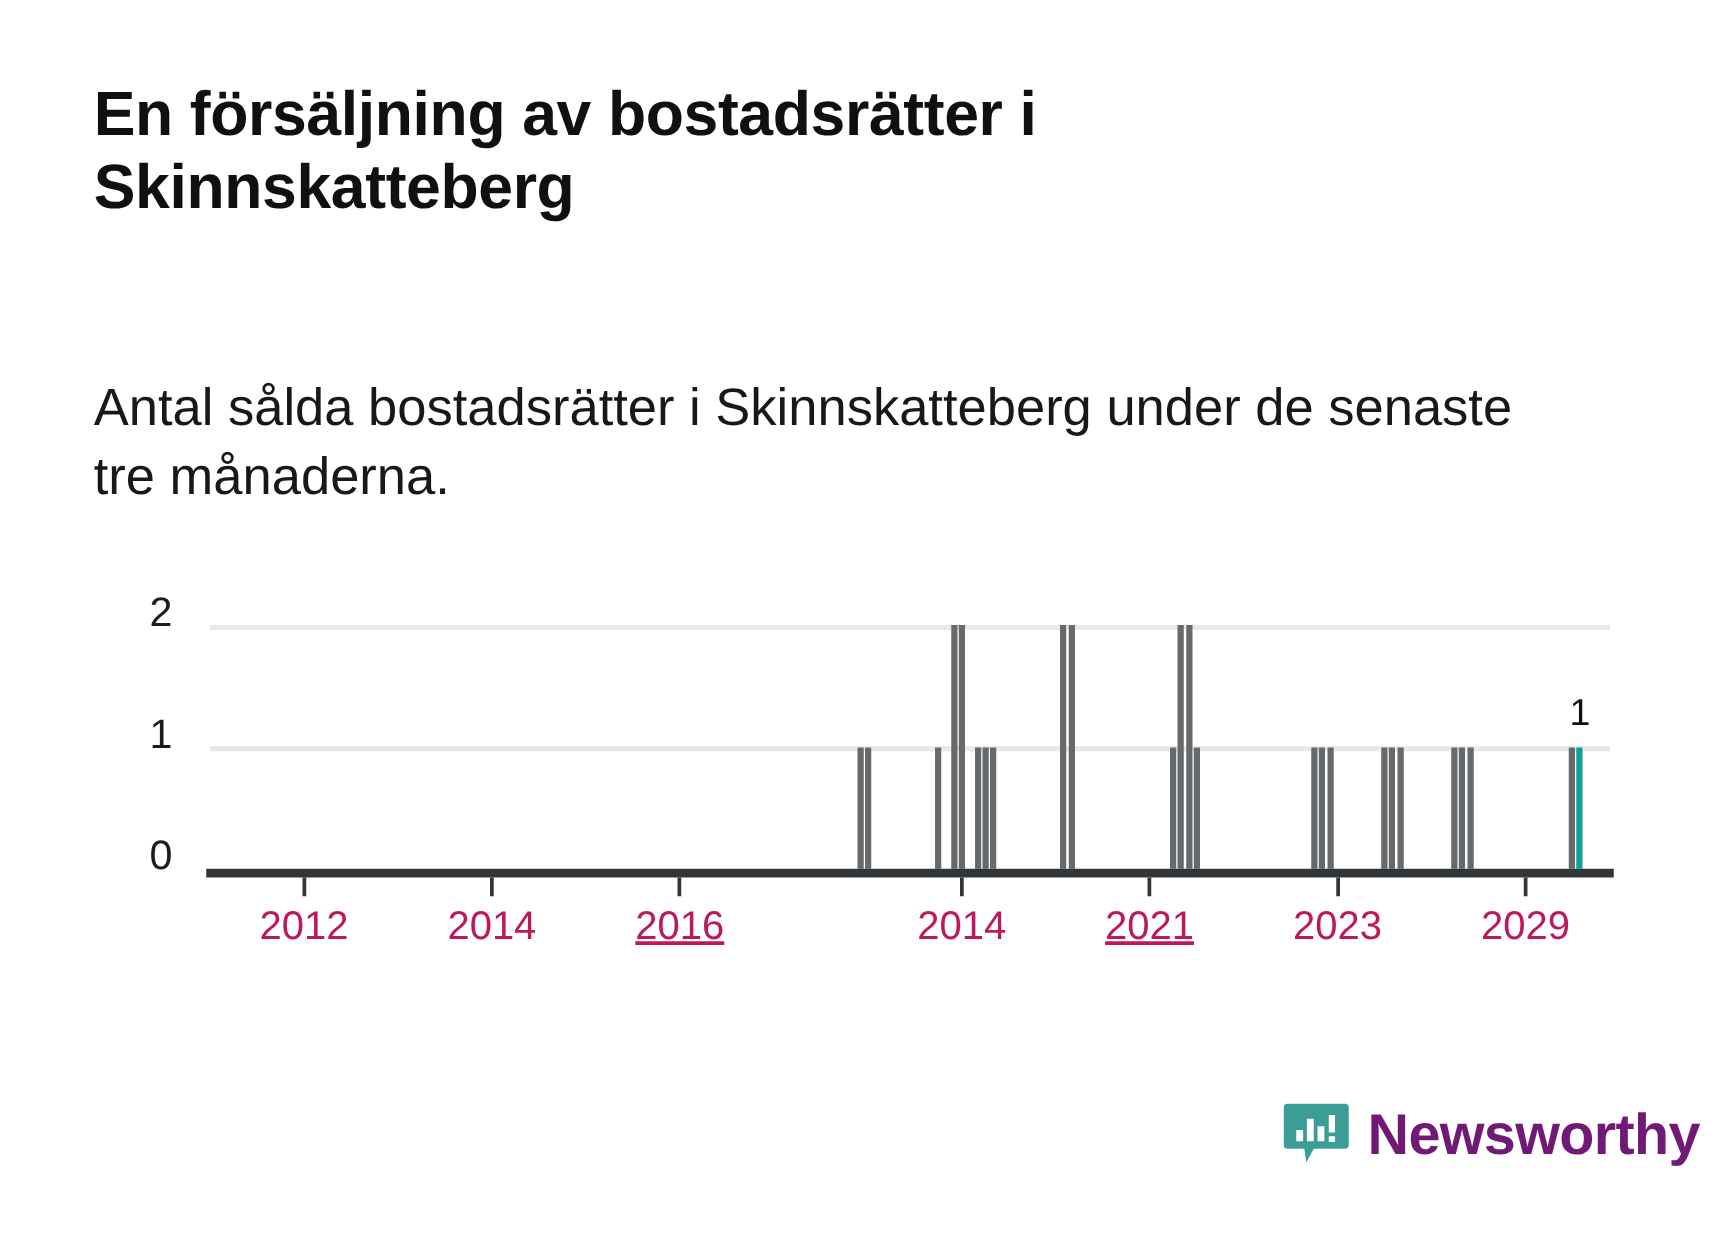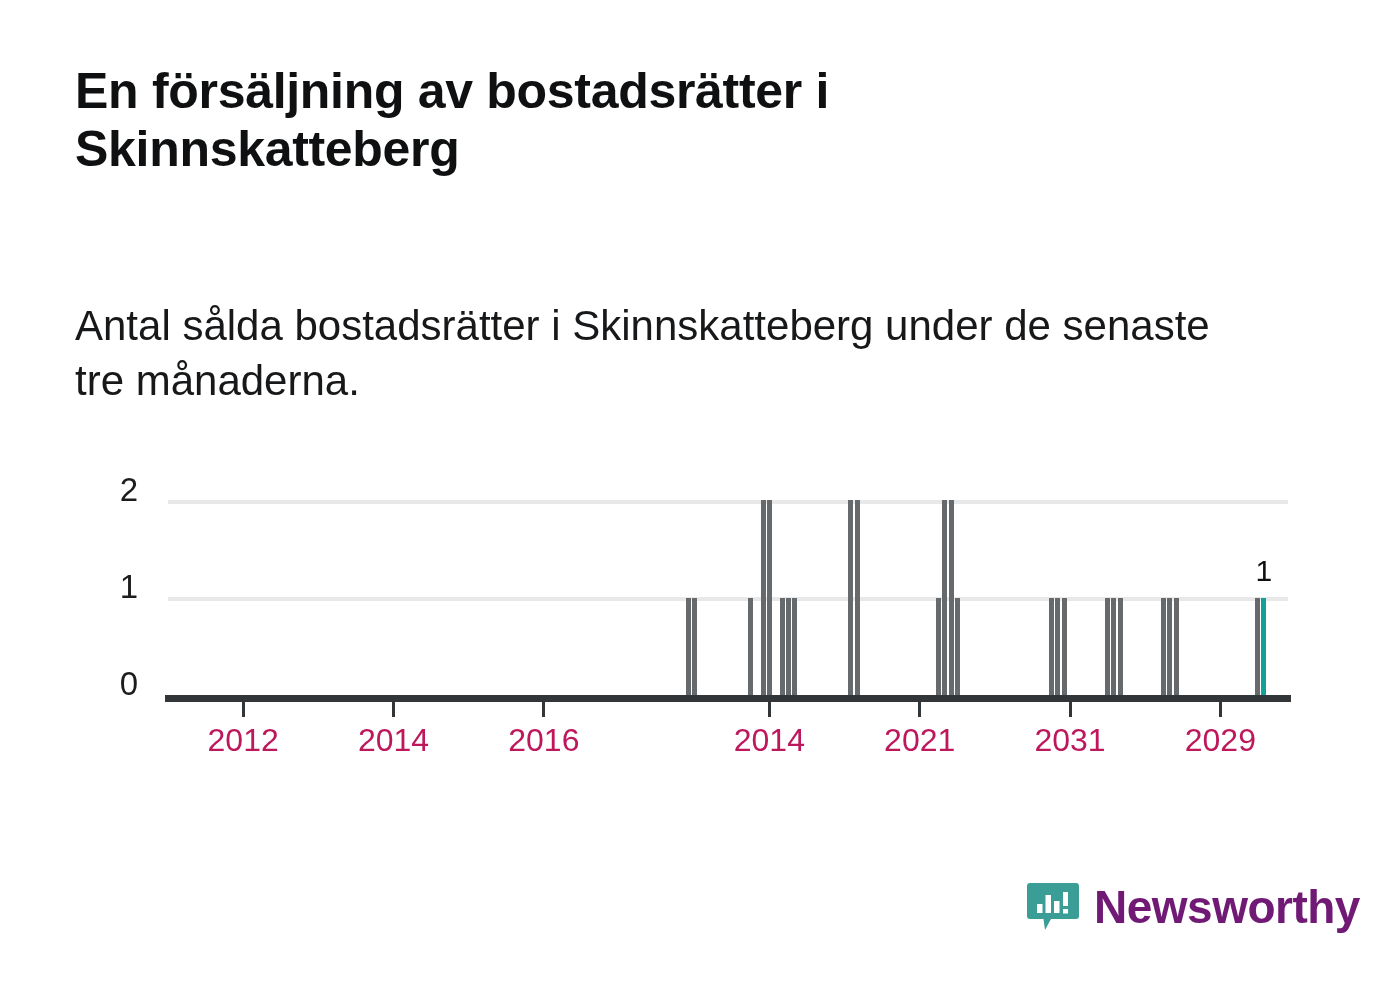--- a/index.html
+++ b/index.html
@@ -197,27 +197,27 @@
           <div class="bar" title="1" style="left: 1087.43px; width: 5px; height: 97.5px; background: rgb(102, 106, 109);"></div>
           <div class="bar hl" title="1" style="left: 1093.45px; width: 5px; height: 97.5px; background: rgb(18, 160, 155);"></div>
         </div>
       <div class="axisline"></div>
       <div id="xticks-layer">
           <div class="xtickmark" style="left: 73.6678px;"></div>
           <div class="xticklabel" style="left: 75.1678px;">2012</div>
           <div class="xtickmark" style="left: 224.003px;"></div>
           <div class="xticklabel" style="left: 225.503px;">2014</div>
           <div class="xtickmark" style="left: 374.339px;"></div>
-          <div class="xticklabel" style="left: 375.839px;">2016</div>
+          <div class="xticklabel" style="left: 375.839px; text-decoration: underline;">2016</div>
           <div class="xtickmark" style="left: 599.842px;"></div>
           <div class="xticklabel" style="left: 601.342px;">2014</div>
           <div class="xtickmark" style="left: 750.178px;"></div>
-          <div class="xticklabel" style="left: 751.678px;">2021</div>
+          <div class="xticklabel" style="left: 751.678px; text-decoration: underline;">2021</div>
           <div class="xtickmark" style="left: 900.513px;"></div>
-          <div class="xticklabel" style="left: 902.013px;">2031</div>
+          <div class="xticklabel" style="left: 902.013px;">2023</div>
           <div class="xtickmark" style="left: 1050.85px;"></div>
           <div class="xticklabel" style="left: 1052.35px;">2029</div>
         </div>
       <div id="labels-layer">
           <div class="barlabel" style="left: 1095.95px; top: 53.5px;">1</div>
         </div>
     </div>
 
   </div>
 

